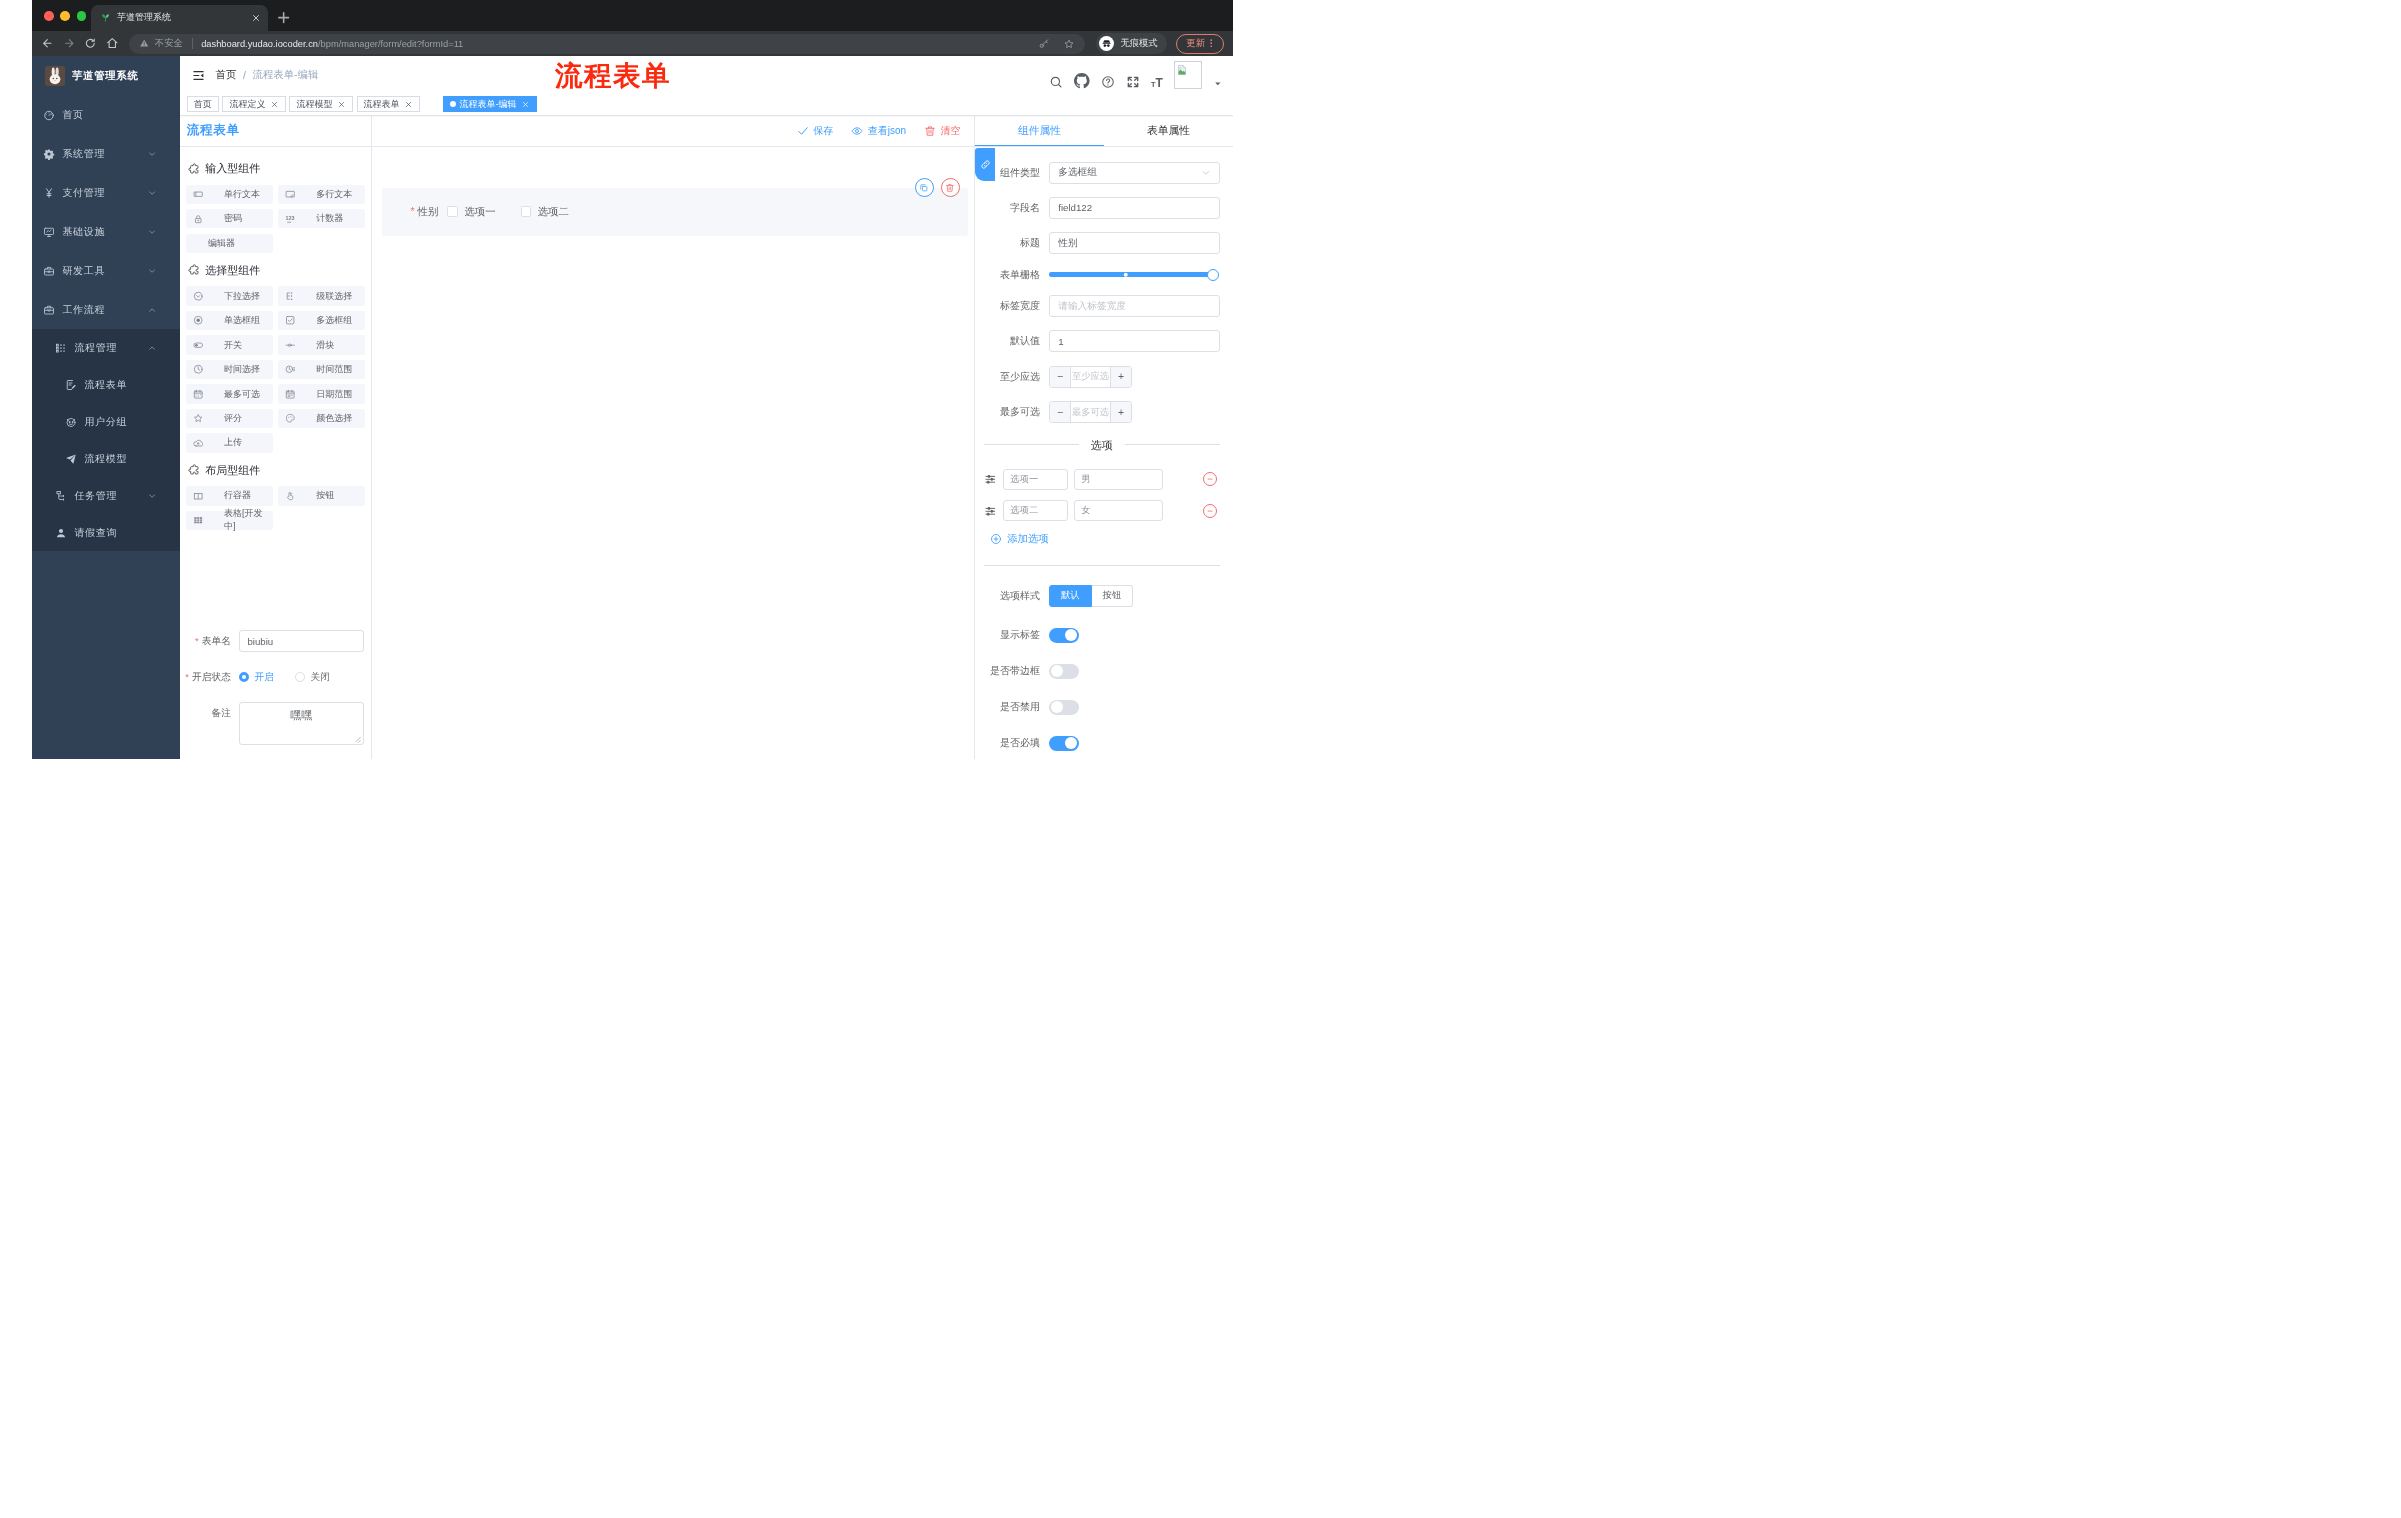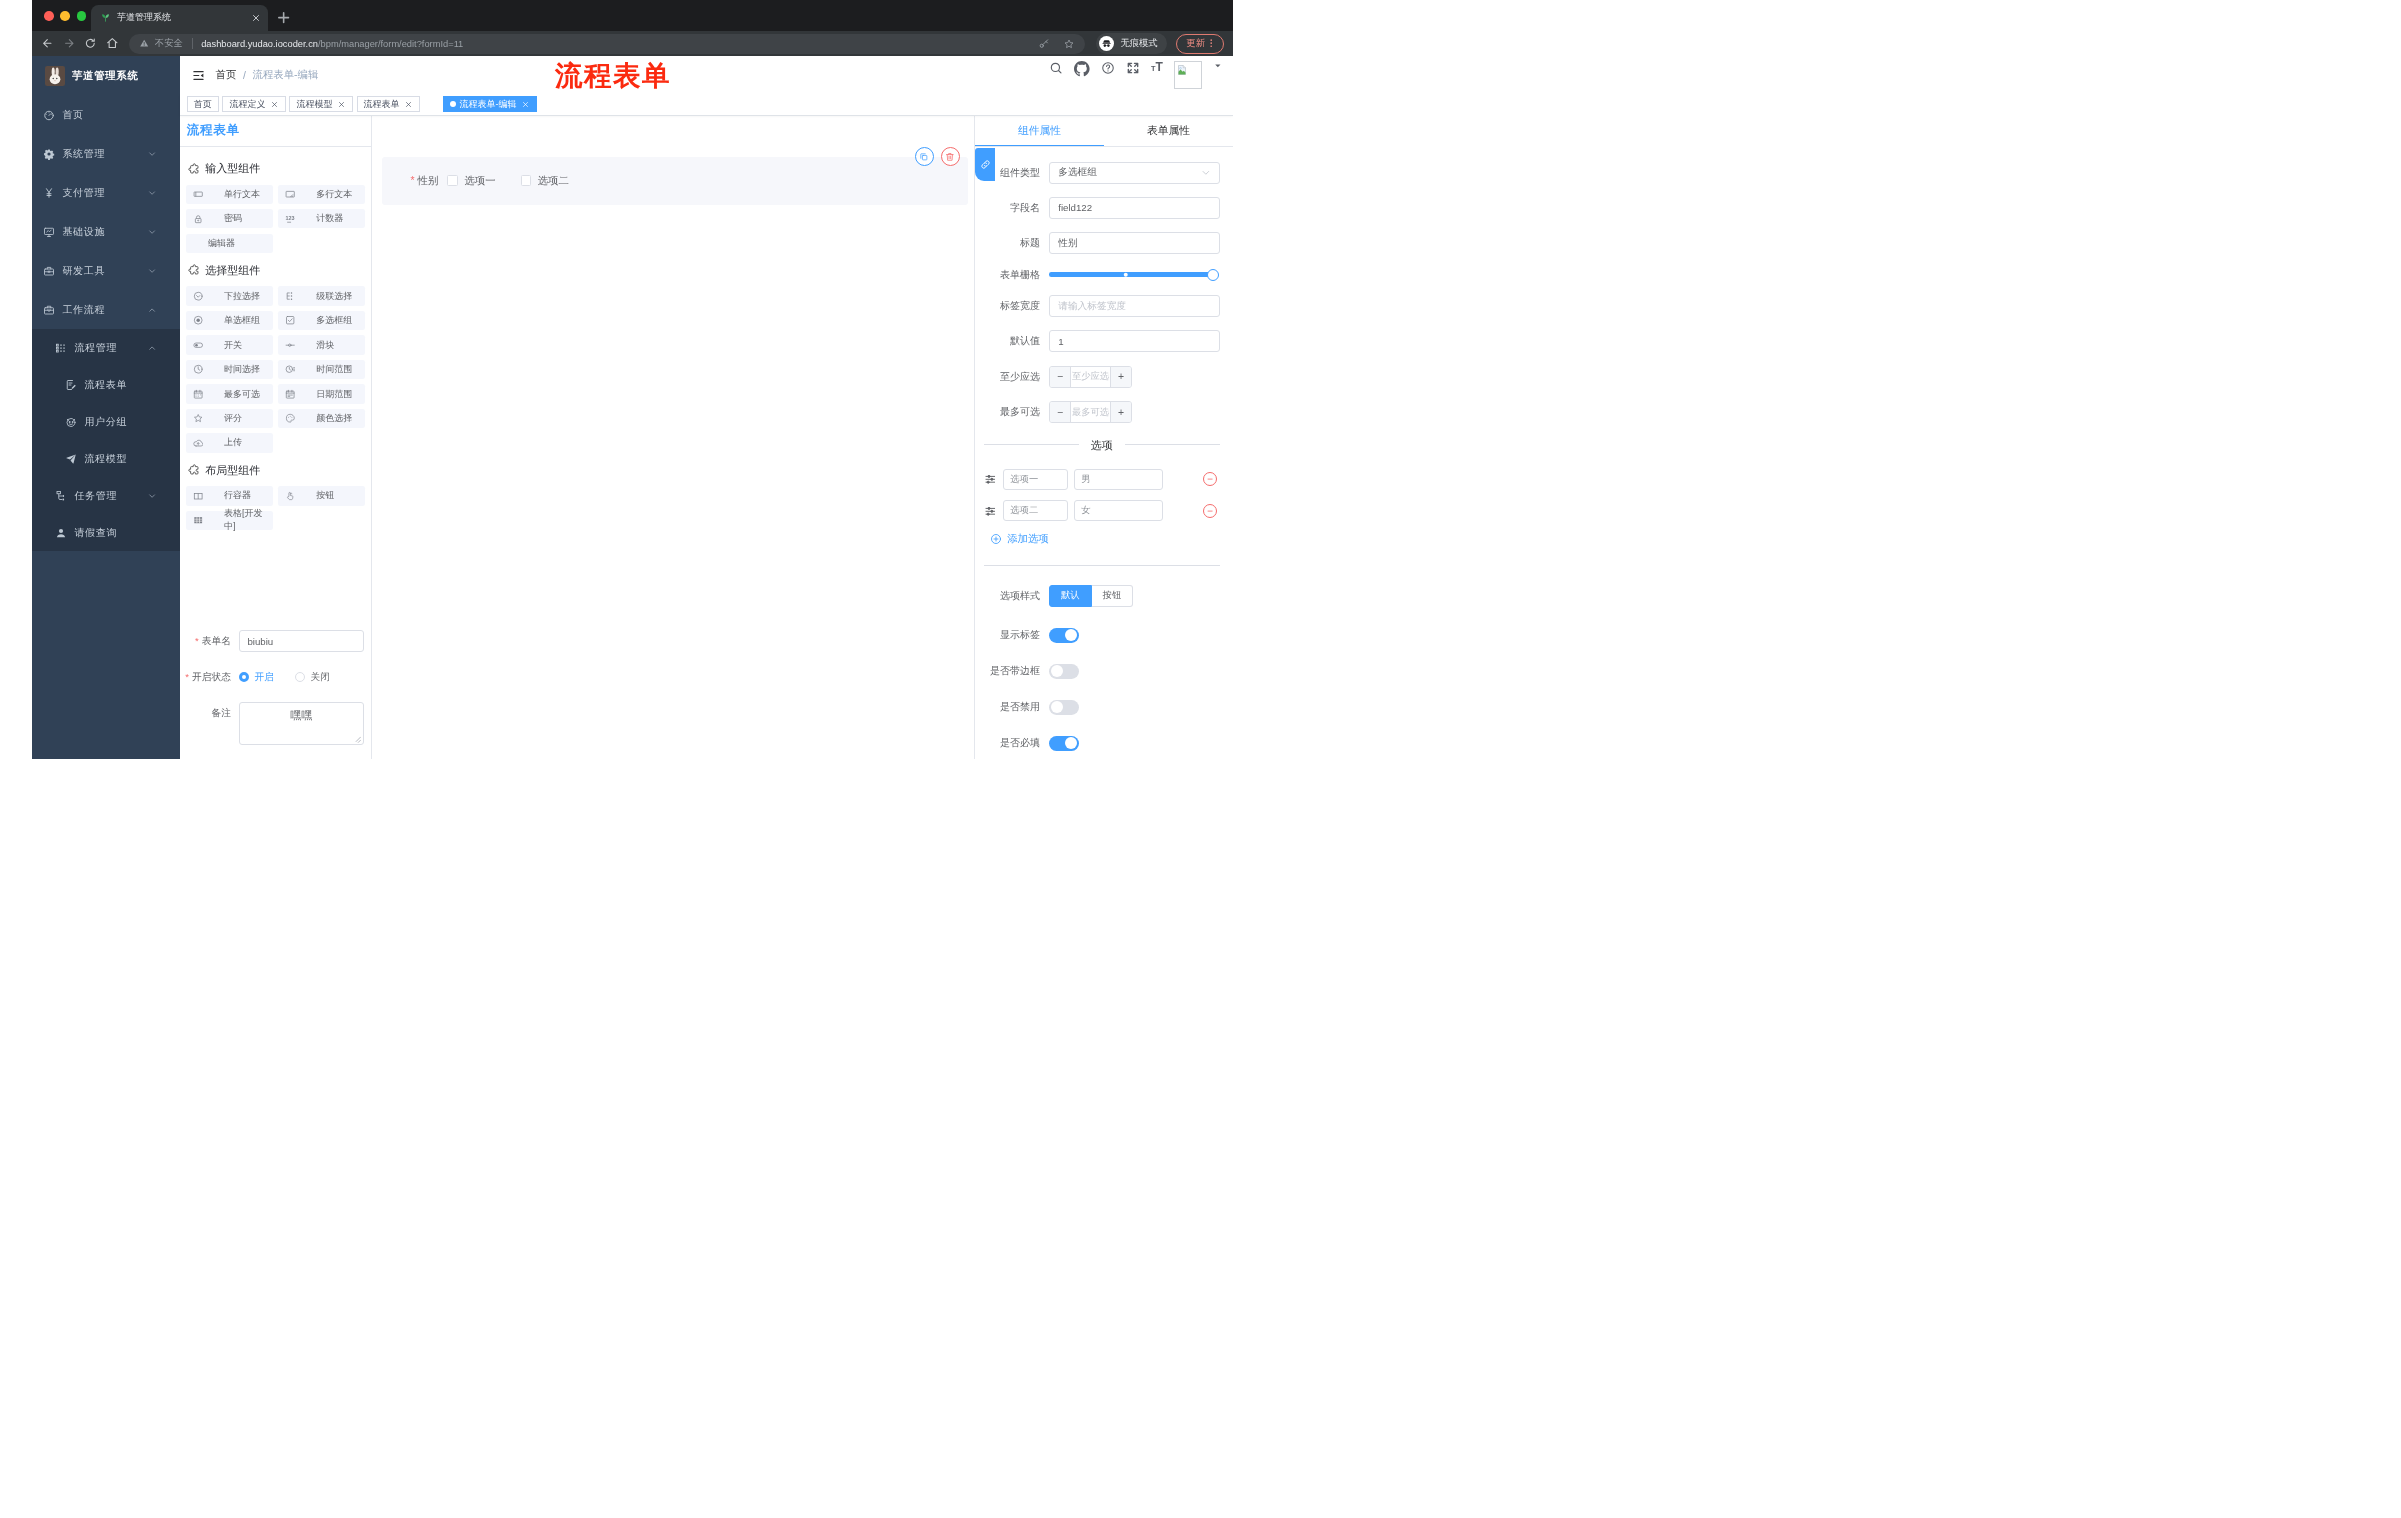--- a/index.html
+++ b/index.html
@@ -56,21 +56,21 @@
   .main { flex:1; display:flex; flex-direction:column; min-width:0; background:#fff; }
 
   
   .header { height:38px; display:flex; align-items:center; padding:0 10.4px 0 6px; position:relative; flex-shrink:0; }
   .hamburger { width:25px; height:25px; padding:6px; color:#303133; cursor:pointer; }
   .breadcrumb { font-size:10.4px; margin-left:4.5px; display:flex; align-items:center; }
   .bc-home { color:#303133; cursor:pointer; }
   .bc-sep { color:#97a8be; margin:0 6.7px; }
   .bc-cur { color:#97a8be; }
   .annotation { position:absolute; left:375px; top:0.7px; font-size:27.5px; font-weight:700; color:#fb2a0f; letter-spacing:1.5px; line-height:38px; }
-  .header-icons { margin-left:auto; display:flex; align-items:flex-start; gap:11px; color:#5a5e66; }
+  .header-icons { margin-left:auto; display:flex; align-items:flex-end; gap:11px; color:#5a5e66; }
   .hic { width:14px; height:14px; cursor:pointer; }
   .hic.gh { width:15.6px; height:15.6px; }
   .tt { font-size:12px; font-weight:700; cursor:pointer; line-height:1; }
   .tt .small { font-size:7.4px; }
   .avatar { width:28px; height:28px; border:0.7px solid #cfd3d8; display:flex; align-items:flex-start; padding:1.5px; cursor:pointer; }
   .avatar svg { width:12px; height:12px; }
   .caret { width:9.7px; height:9.7px; color:#5a5e66; cursor:pointer; }
 
   
   .tagsview { height:21.5px; display:flex; align-items:center; gap:3.7px; padding-left:6.7px; border-bottom:0.7px solid #dfe3e8;
@@ -784,20 +784,47 @@
               <span class="meta-textarea"><span>嘿嘿</span><span class="resizer ic">
                     <svg viewBox="0 0 12 12" fill="none" stroke="currentColor" stroke-width="1.2">
                       <path d="M11 3 3 11m8-3-4.5 4.5"></path>
                     </svg>
                   </span></span>
             </div>
           </div>
         </div>
 
         <div class="canvas">
+          <div class="canvas-toolbar">
+            <span class="tb-btn">
+              <span class="ic">
+                  <svg viewBox="0 0 24 24" fill="none" stroke="currentColor" stroke-width="2" stroke-linecap="round" stroke-linejoin="round">
+                    <path d="m3.5 13 5.5 5.5L20.5 5.5"></path>
+                  </svg>
+                </span>
+              <span>保存</span>
+            </span>
+            <span class="tb-btn">
+              <span class="ic">
+                  <svg viewBox="0 0 24 24" fill="none" stroke="currentColor" stroke-width="1.8">
+                    <path d="M2 12s4-6.5 10-6.5S22 12 22 12s-4 6.5-10 6.5S2 12 2 12z"></path>
+                    <circle cx="12" cy="12" r="3"></circle>
+                  </svg>
+                </span>
+              <span>查看json</span>
+            </span>
+            <span class="tb-btn red">
+              <span class="ic">
+                  <svg viewBox="0 0 24 24" fill="none" stroke="currentColor" stroke-width="1.8" stroke-linecap="round" stroke-linejoin="round">
+                    <path d="M3.5 6.5h17M9 6.5V3.8h6v2.7M5.5 6.5l1 14h11l1-14M10 10.5v6m4-6v6"></path>
+                  </svg>
+                </span>
+              <span>清空</span>
+            </span>
+          </div>
           <div class="canvas-body">
             <div class="gender-block">
               <div class="gb-actions">
                 <span class="act copy">
                     <span class="ic">
                       <svg viewBox="0 0 24 24" fill="none" stroke="currentColor" stroke-width="1.8" stroke-linecap="round">
                         <rect x="8.5" y="8.5" width="11" height="11" rx="1.5"></rect>
                         <path d="M4.5 15.5v-10a1 1 0 0 1 1-1h10"></path>
                       </svg>
                     </span>

